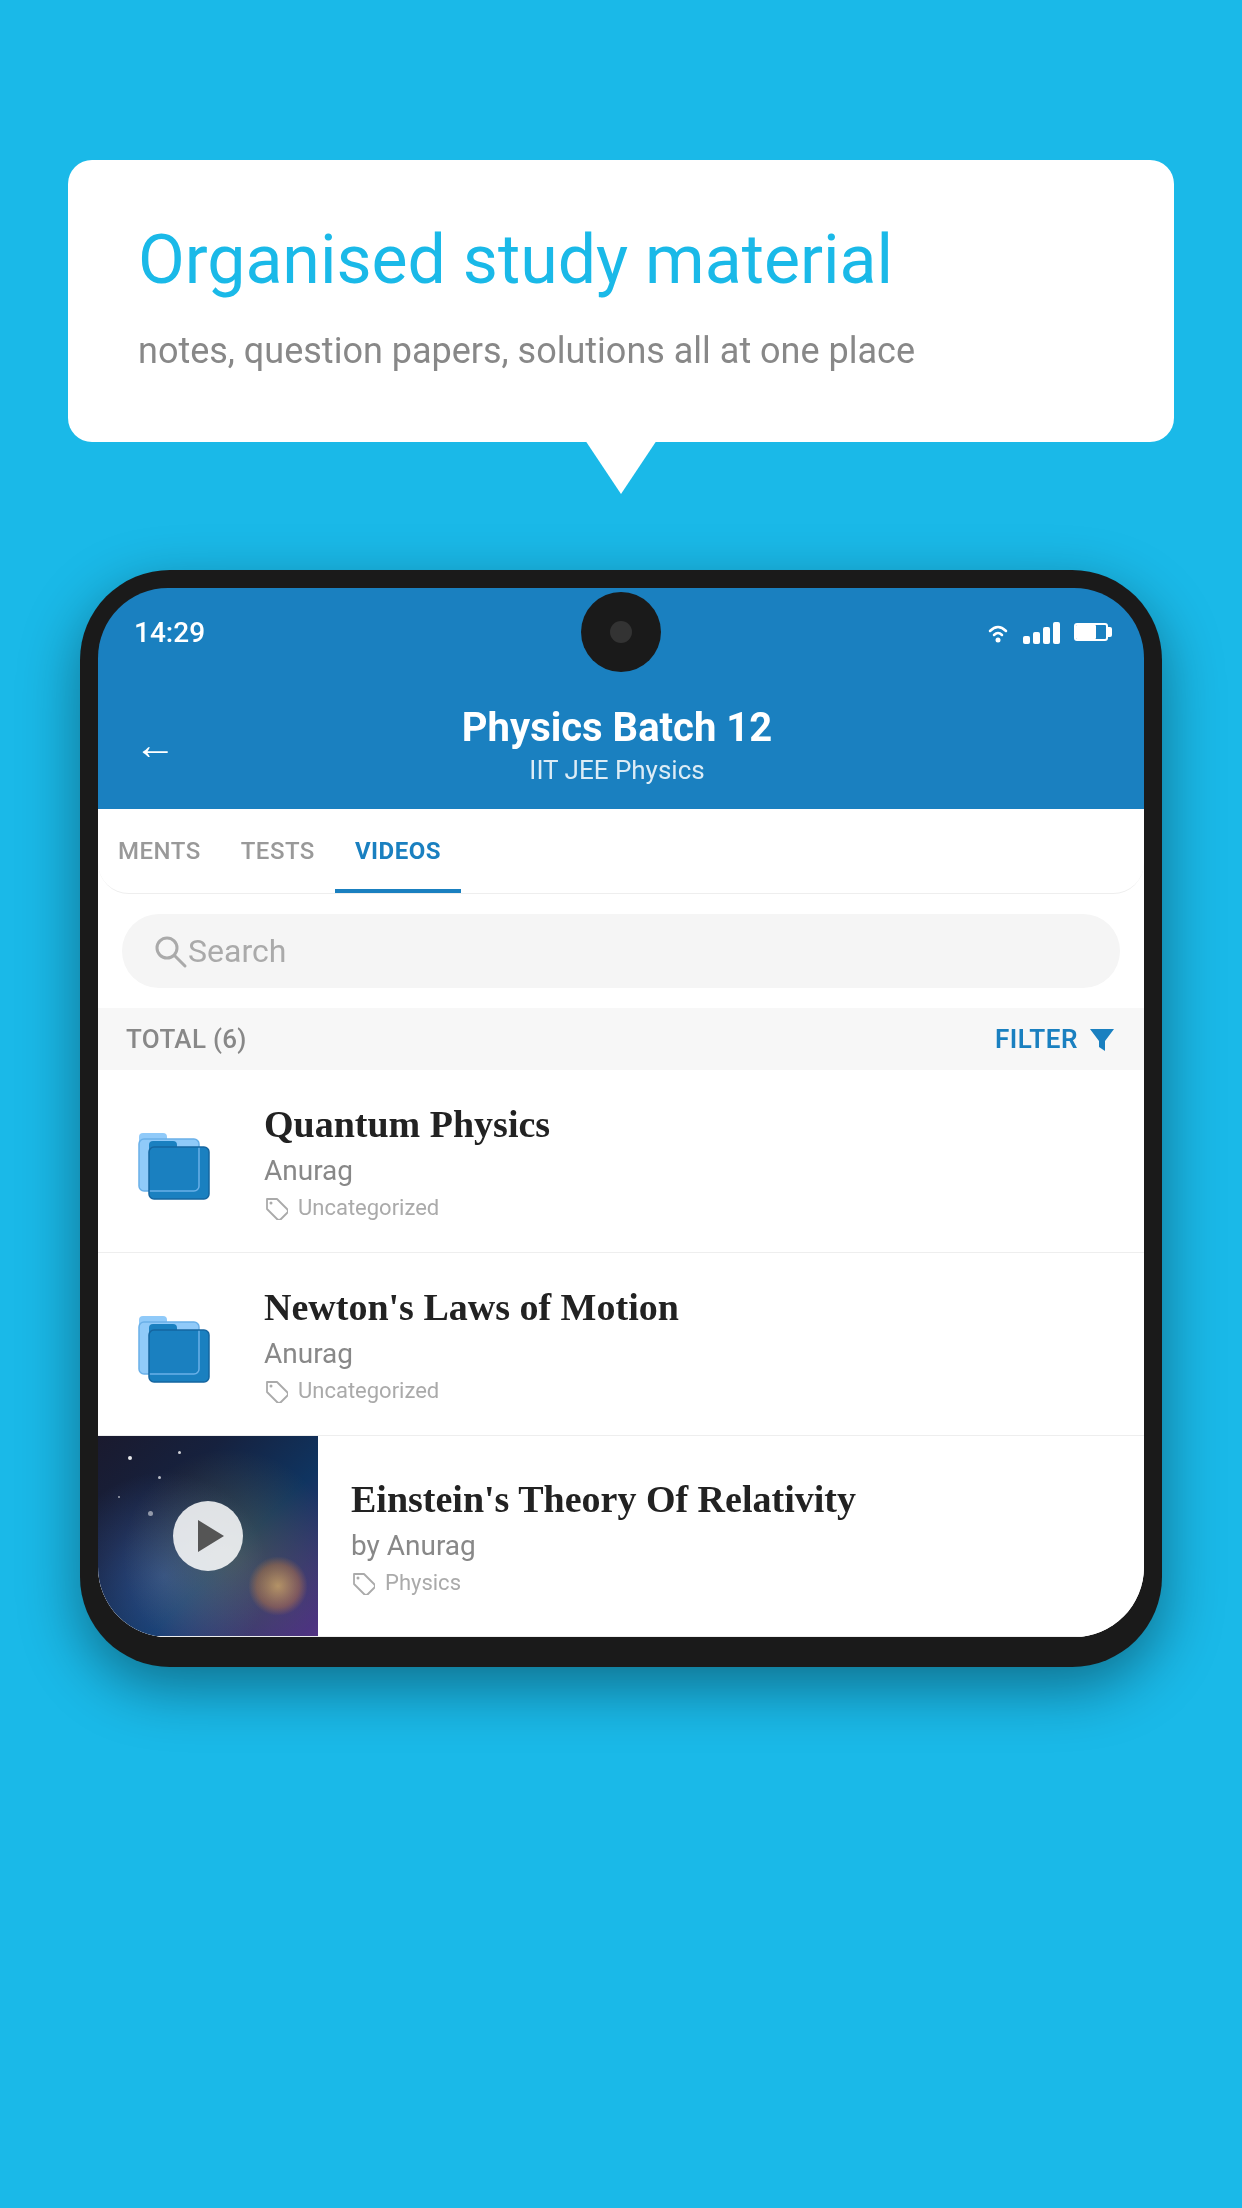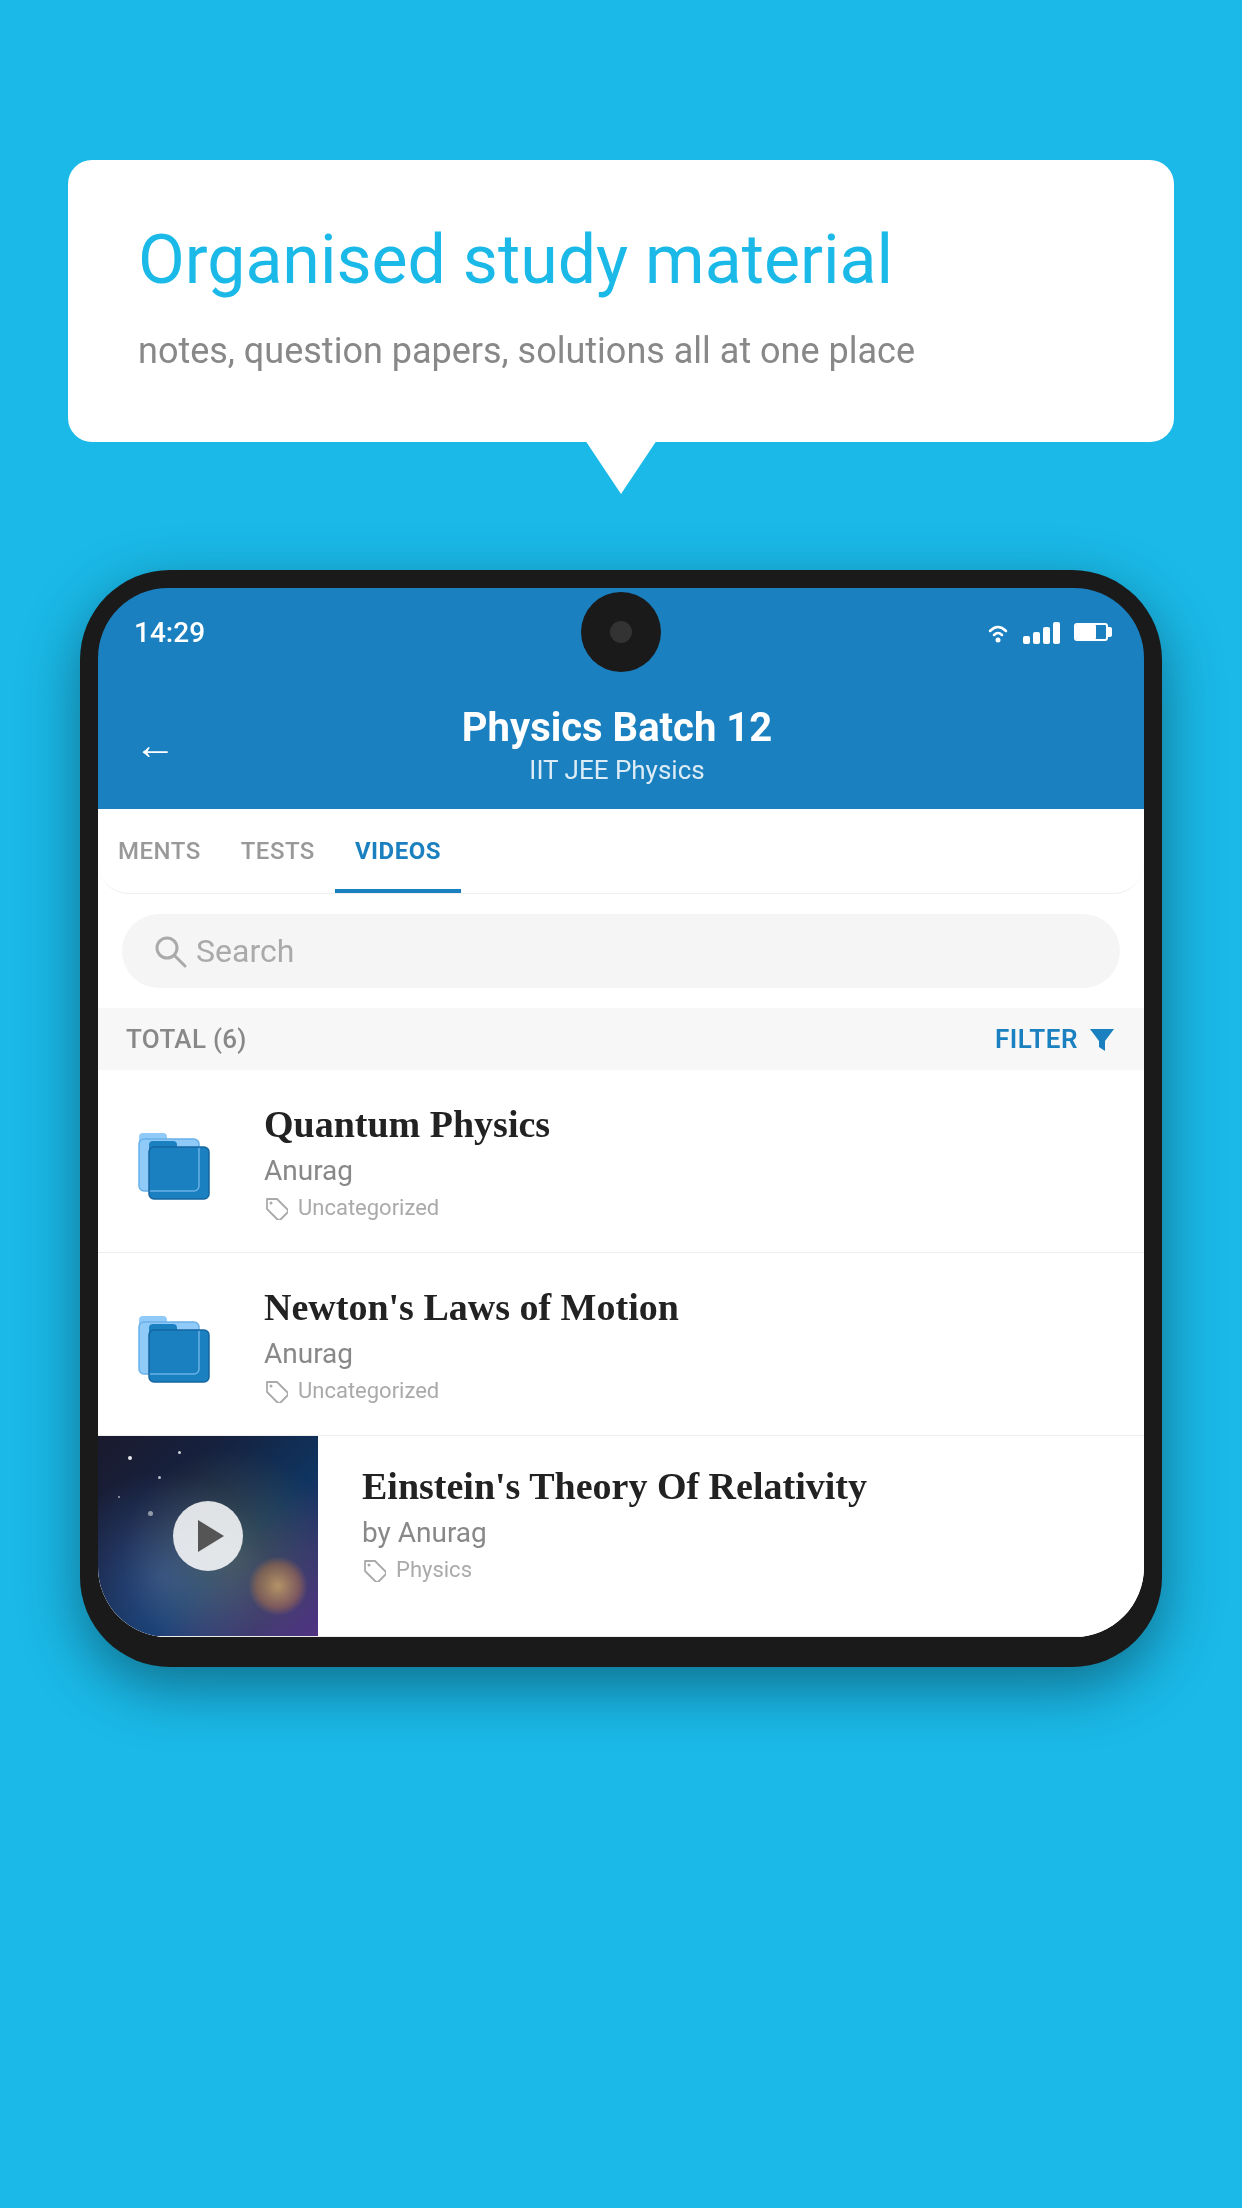--- a/index.html
+++ b/index.html
@@ -236,21 +236,21 @@
       padding: 20px 24px;
       background: white;
     }
 
     .search-bar {
       background: #f5f5f5;
       border-radius: 40px;
       display: flex;
       align-items: center;
       padding: 18px 30px;
-      gap: 8px;
+      gap: 0;
     }
 
     .search-icon-svg {
       width: 36px;
       height: 36px;
       color: #aaa;
     }
 
     .search-placeholder {
       font-size: 32px;
@@ -327,25 +327,25 @@
     }
 
     .tag-text {
       font-size: 22px;
       color: #aaa;
     }
 
     
     .video-item-thumb {
       display: flex;
-      align-items: flex-start;
+      align-items: center;
       padding: 0 28px 0 0;
       background: white;
       border-bottom: 1px solid #eee;
-      gap: 16px;
+      gap: 5px;
     }
 
     .einstein-thumb {
       width: 220px;
       height: 200px;
       flex-shrink: 0;
       background: linear-gradient(135deg, #1a1a2e 0%, #16213e 30%, #0f3460 60%, #533483 100%);
       position: relative;
       display: flex;
       align-items: center;

